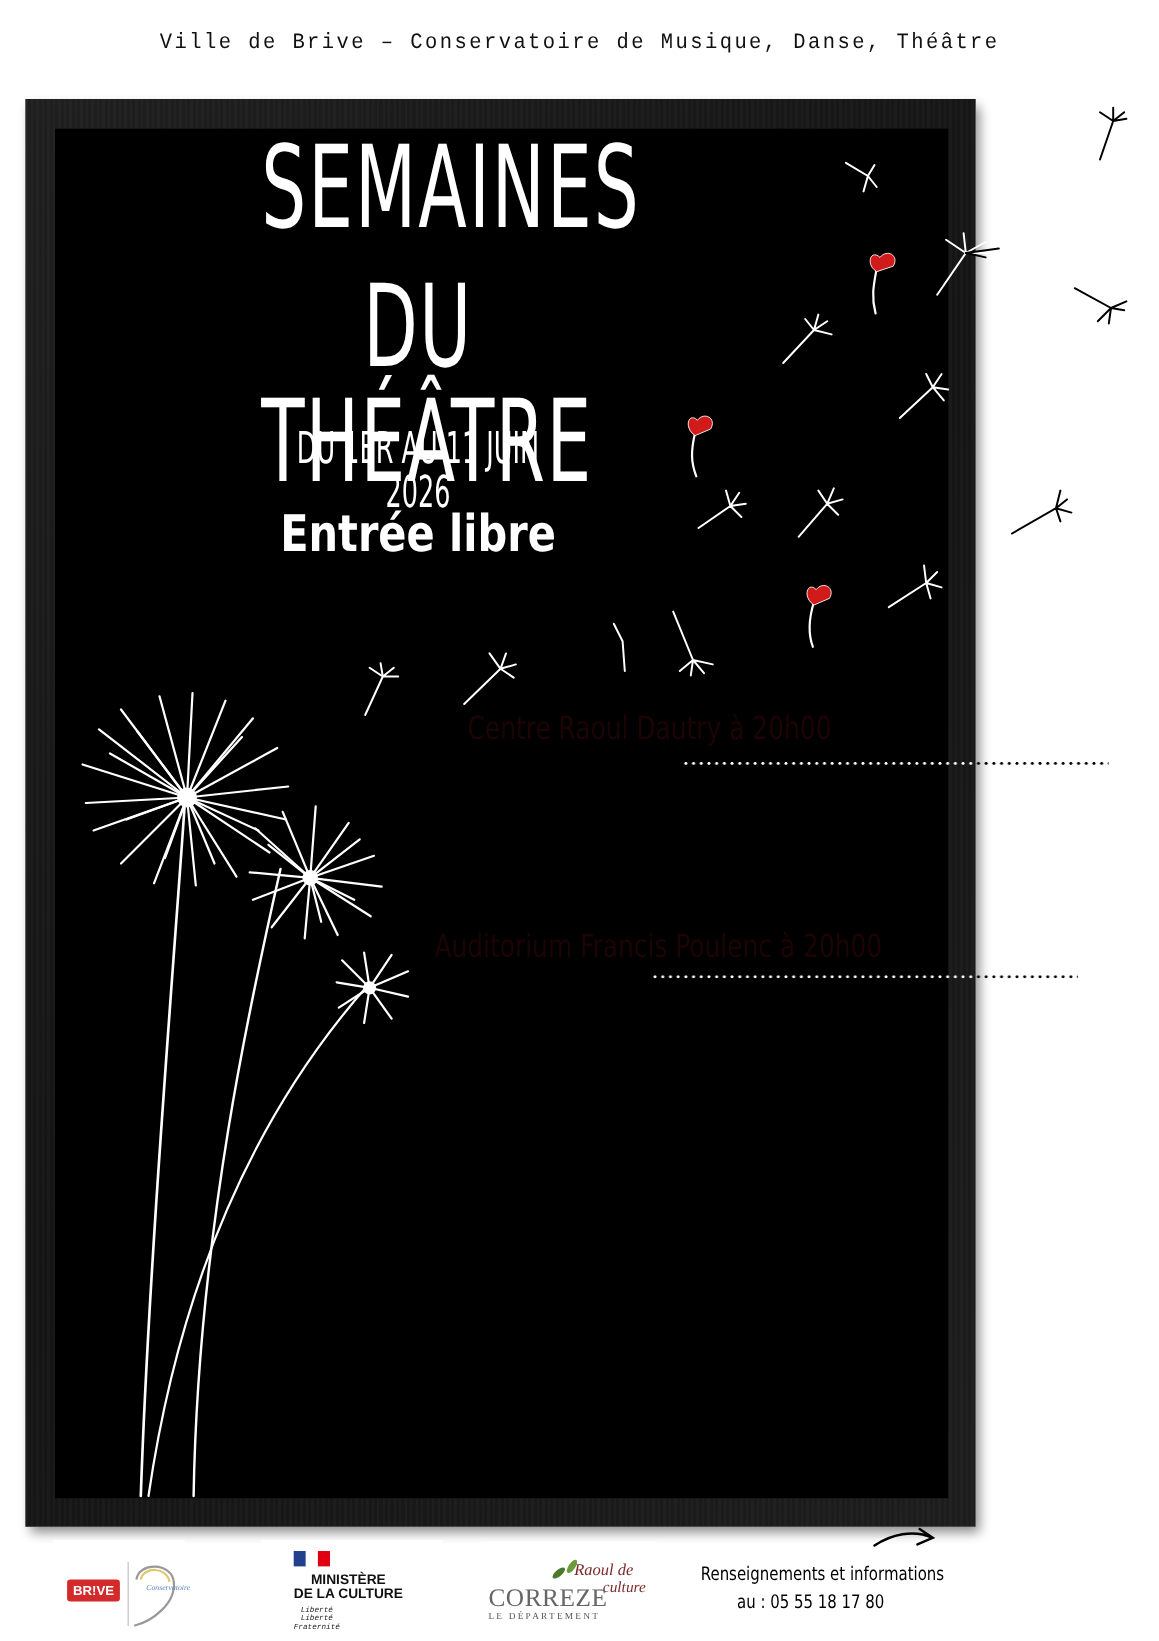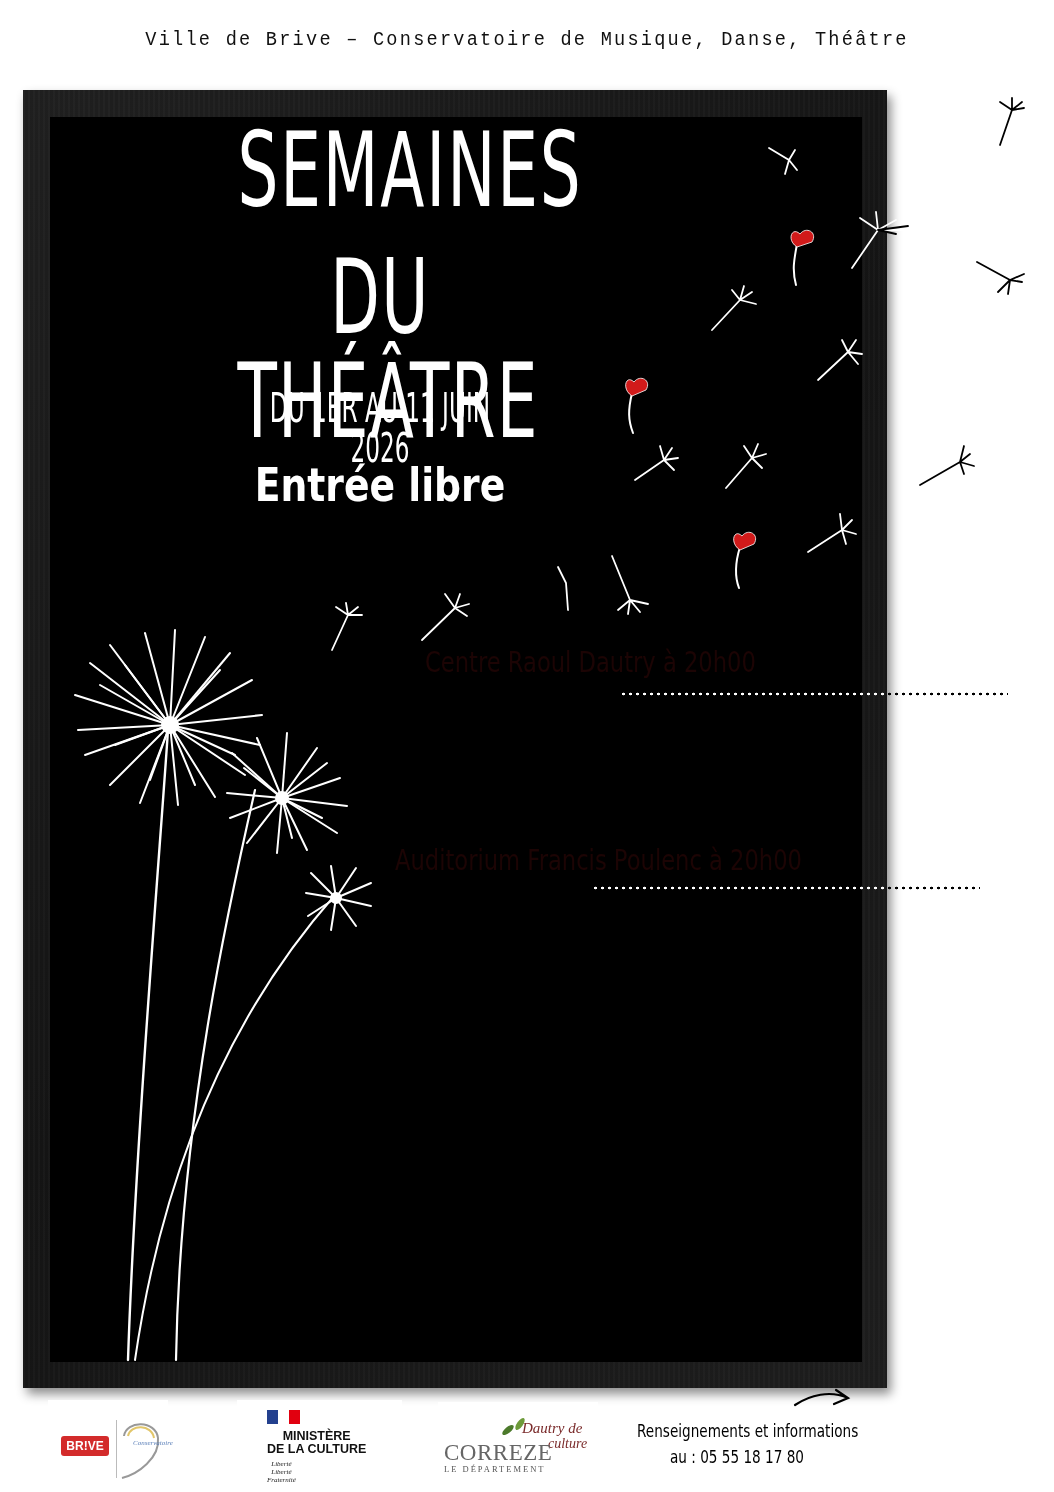--- a/index.html
+++ b/index.html
@@ -74,21 +74,21 @@
     position: absolute; left: 13px; top: 36px; width: 48px; height: 20px; background: #d32b2b;
     color: #fff; font-weight: bold; font-size: 12px; line-height: 20px; text-align: center; border-radius: 3px;
     font-family: "Liberation Sans", sans-serif;
   }
   .brive-sep { position: absolute; left: 68px; top: 20px; width: 1px; height: 58px; background: #bbb; }
   .conserv-txt { position: absolute; left: 85px; top: 39px; font-size: 7px; color: #5a7fb8; font-family: "Liberation Serif", serif; font-style: italic; }
 
   .min-flag { position: absolute; left: 30px; top: 10px; width: 34px; height: 14px; }
   .min-flag i { position: absolute; top: 0; height: 14px; width: 11px; }
   .min-title { position: absolute; left: 30px; top: 30px; font-family: "Liberation Sans", sans-serif; font-weight: bold; font-size: 12.5px; line-height: 13px; color: #111; }
-  .min-motto { position: absolute; left: 30px; top: 60px; font-family: Liberation Serif, serif; font-style: italic; font-size: 7px; line-height: 8px; color: #222; }
+  .min-motto { position: absolute; left: 30px; top: 60px; font-family: Liberation Mono, monospace; font-style: italic; font-size: 7px; line-height: 8px; color: #222; }
 
   .cor-main { position: absolute; left: 6px; top: 38px; font-family: "Liberation Serif", serif; font-size: 23px; color: #666; letter-spacing: 0.5px; }
   .cor-sub { position: absolute; left: 6px; top: 62px; font-family: "Liberation Serif", serif; font-size: 8.5px; color: #555; letter-spacing: 2px; }
   .cor-terre { position: absolute; left: 84px; top: 18px; font-family: "Liberation Serif", serif; font-style: italic; font-size: 15px; color: #7a2a2a; }
   .cor-culture { position: absolute; left: 110px; top: 34px; font-family: "Liberation Serif", serif; font-style: italic; font-size: 14px; color: #7a2a2a; }
 
   .info { position: absolute; left: 612px; top: 1421px; width: 250px; text-align: center; color: #000; font-family: "DejaVu Sans", sans-serif; }
   .info .l1 { font-size: 17px; transform: scaleX(0.8); transform-origin: center; white-space: nowrap; }
   .info .l2 { font-size: 17px; margin-top: 6px; transform: scaleX(0.8); transform-origin: center; white-space: nowrap; }
 </style>
@@ -349,21 +349,21 @@
     <div>Liberté</div>
     <div>Fraternité</div>
   </div>
 </div>
 
 <div class="logo-box" style="left:438px; top:1402px; width:160px; height:80px;">
   <svg style="position:absolute;left:62px;top:14px;" width="30" height="22" viewBox="0 0 30 22">
     <ellipse cx="8" cy="14" rx="7" ry="3" transform="rotate(-40 8 14)" fill="#4c7a2b"></ellipse>
     <ellipse cx="20" cy="8" rx="7" ry="3" transform="rotate(-55 20 8)" fill="#6d9b3a"></ellipse>
   </svg>
-  <div class="cor-terre">Dautry de</div>
+  <div class="cor-terre">Raoul de</div>
   <div class="cor-culture">culture</div>
   <div class="cor-main">CORREZE</div>
   <div class="cor-sub">LE DÉPARTEMENT</div>
 </div>
 
 <div class="info">
   <div class="l1">Renseignements et informations</div>
   <div class="l2">au : 05 55 18 17 80</div>
 </div>
 

